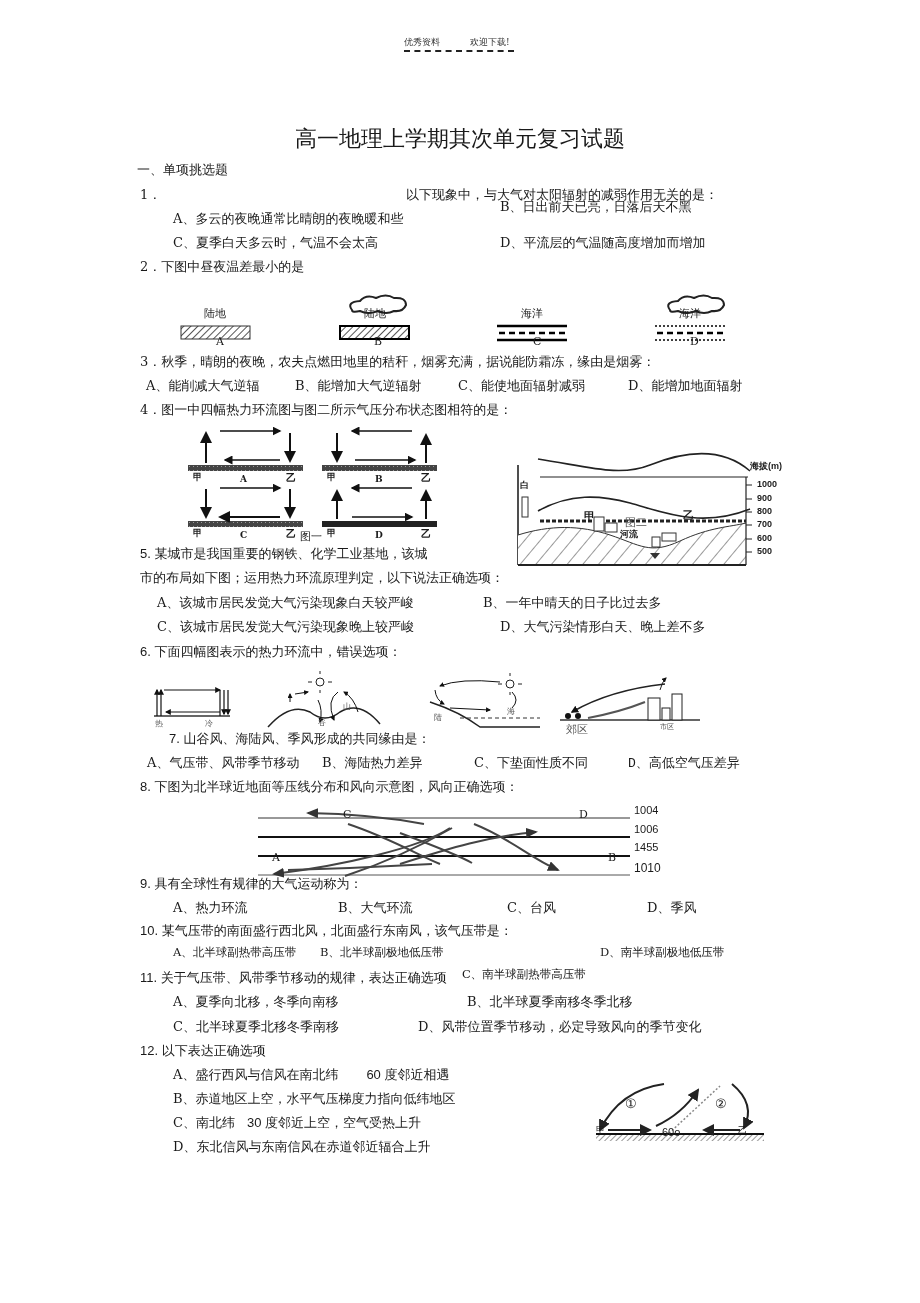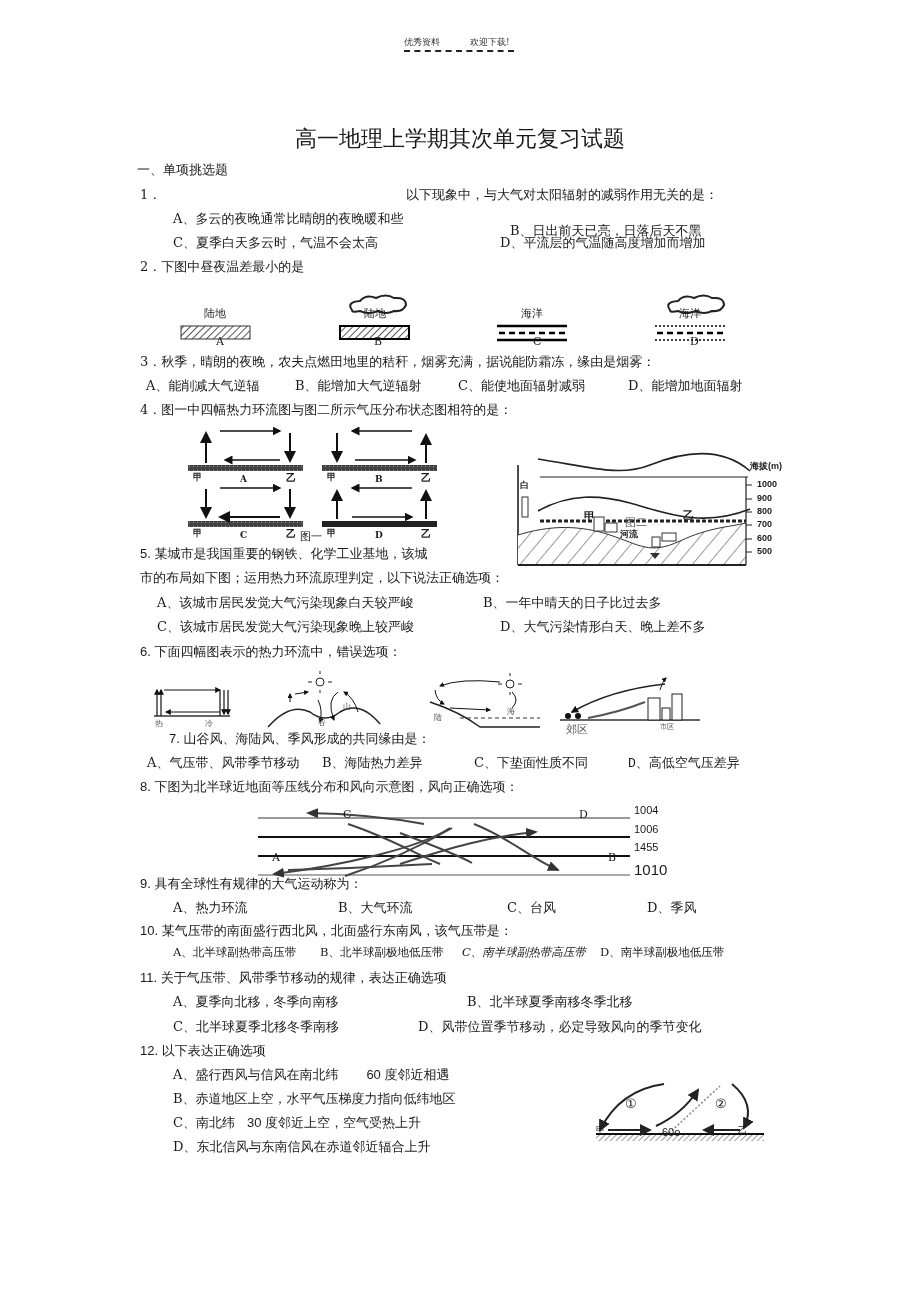--- a/index.html
+++ b/index.html
@@ -20,21 +20,21 @@
 <div class="abs hdr" style="left:404px;top:36px;">优秀资料</div>
 <div class="abs hdr" style="left:470px;top:36px;">欢迎下载!</div>
 <div class="hdr-dash"></div>
 
 <div class="abs title">高一地理上学期其次单元复习试题</div>
 <div class="abs t" style="left:137px;top:161px;">一、单项挑选题</div>
 
 <div class="abs t" style="left:140px;top:186px;">1．</div>
 <div class="abs t" style="left:368px;top:186px;margin-left:38px;">以下现象中，与大气对太阳辐射的减弱作用无关的是：</div>
 <div class="abs t" style="left:173px;top:210px;">A、多云的夜晚通常比晴朗的夜晚暖和些</div>
-<div class="abs t" style="left:500px;top:222px;margin-left:10px;">B、日出前天已亮，日落后天不黑</div>
+<div class="abs t" style="left:500px;top:198px;">B、日出前天已亮，日落后天不黑</div>
 <div class="abs t" style="left:173px;top:234px;">C、夏季白天多云时，气温不会太高</div>
 <div class="abs t" style="left:500px;top:234px;">D、平流层的气温随高度增加而增加</div>
 
 <div class="abs t" style="left:140px;top:258px;">2．下图中昼夜温差最小的是</div>
 <svg width="920" height="70" style="left:0;top:290px;">
   <defs>
     <pattern id="hatch" width="5" height="5" patternUnits="userSpaceOnUse" patternTransform="rotate(45)">
       <rect width="5" height="5" fill="#fff"></rect>
         <line x1="0" y1="0" x2="0" y2="5" stroke="#555" stroke-width="2"></line>
     </pattern>
@@ -262,32 +262,32 @@
   <path d="M150,56 C200,40 240,28 286,24" fill="none" stroke="#444" stroke-width="2" marker-end="url(#ah3)"></path>
   <path d="M224,16 C260,30 280,50 308,62" fill="none" stroke="#444" stroke-width="2" marker-end="url(#ah3)"></path>
 </svg>
 <div class="abs" style="left:343px;top:808px;font-size:11px;">C</div>
 <div class="abs" style="left:579px;top:808px;font-size:11px;">D</div>
 <div class="abs" style="left:272px;top:851px;font-size:11px;">A</div>
 <div class="abs" style="left:608px;top:851px;font-size:11px;">B</div>
 <div class="abs sans" style="left:634px;top:804px;font-size:11px;">1004</div>
 <div class="abs sans" style="left:634px;top:823px;font-size:11px;">1006</div>
 <div class="abs sans" style="left:634px;top:841px;font-size:11px;">1455</div>
-<div class="abs sans" style="left:634px;top:861px;font-size:15px;">1010</div>
+<div class="abs sans" style="left:634px;top:861px;font-size:12px;">1010</div>
 
 <div class="abs t sans" style="left:140px;top:875px;">9. 具有全球性有规律的大气运动称为：</div>
 <div class="abs t" style="left:173px;top:899px;">A、热力环流</div>
 <div class="abs t" style="left:338px;top:899px;">B、大气环流</div>
 <div class="abs t" style="left:507px;top:899px;">C、台风</div>
 <div class="abs t" style="left:647px;top:899px;">D、季风</div>
 
 <div class="abs t sans" style="left:140px;top:922px;">10. 某气压带的南面盛行西北风，北面盛行东南风，该气压带是：</div>
 <div class="abs small" style="left:173px;top:945px;">A、北半球副热带高压带</div>
 <div class="abs small" style="left:320px;top:945px;">B、北半球副极地低压带</div>
-<div class="abs small" style="left:462px;top:945px;font-style:italic;">C、南半球副热带高压带</div>
+<div class="abs small" style="left:462px;top:967px;">C、南半球副热带高压带</div>
 <div class="abs small" style="left:600px;top:945px;">D、南半球副极地低压带</div>
 
 <div class="abs t sans" style="left:140px;top:969px;">11. 关于气压带、风带季节移动的规律，表达正确选项</div>
 <div class="abs t" style="left:173px;top:993px;">A、夏季向北移，冬季向南移</div>
 <div class="abs t" style="left:467px;top:993px;">B、北半球夏季南移冬季北移</div>
 <div class="abs t" style="left:173px;top:1018px;">C、北半球夏季北移冬季南移</div>
 <div class="abs t" style="left:418px;top:1018px;">D、风带位置季节移动，必定导致风向的季节变化</div>
 
 <div class="abs t sans" style="left:140px;top:1042px;">12. 以下表达正确选项</div>
 <div class="abs t" style="left:173px;top:1066px;"><span>A、盛行西风与信风在南北纬</span><span class="sans" style="margin-left:28px;">60 度邻近相遇</span></div>

